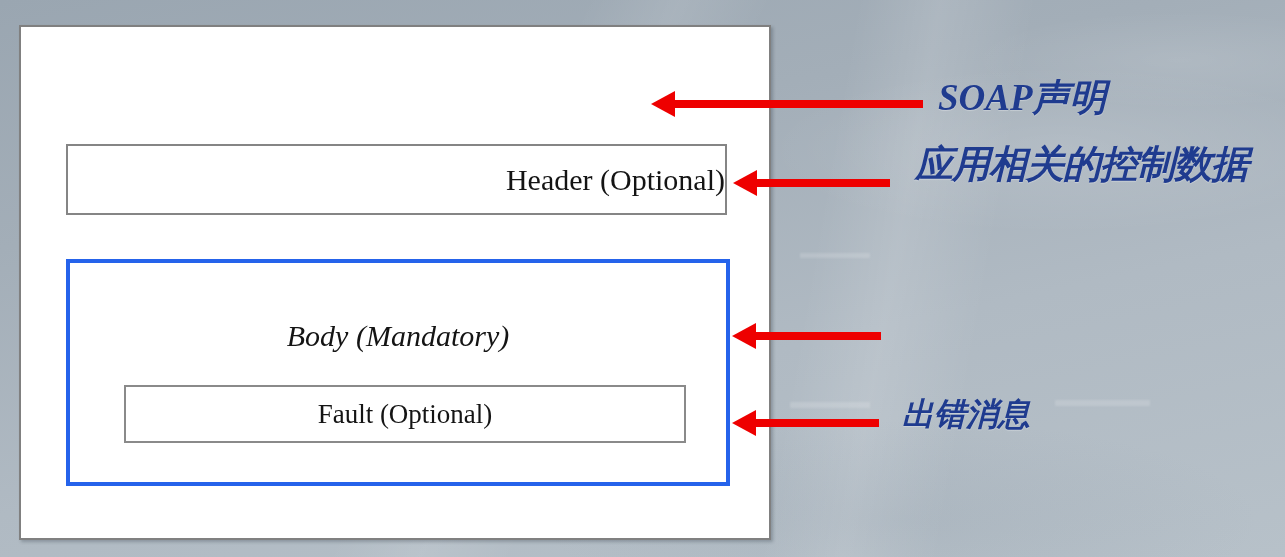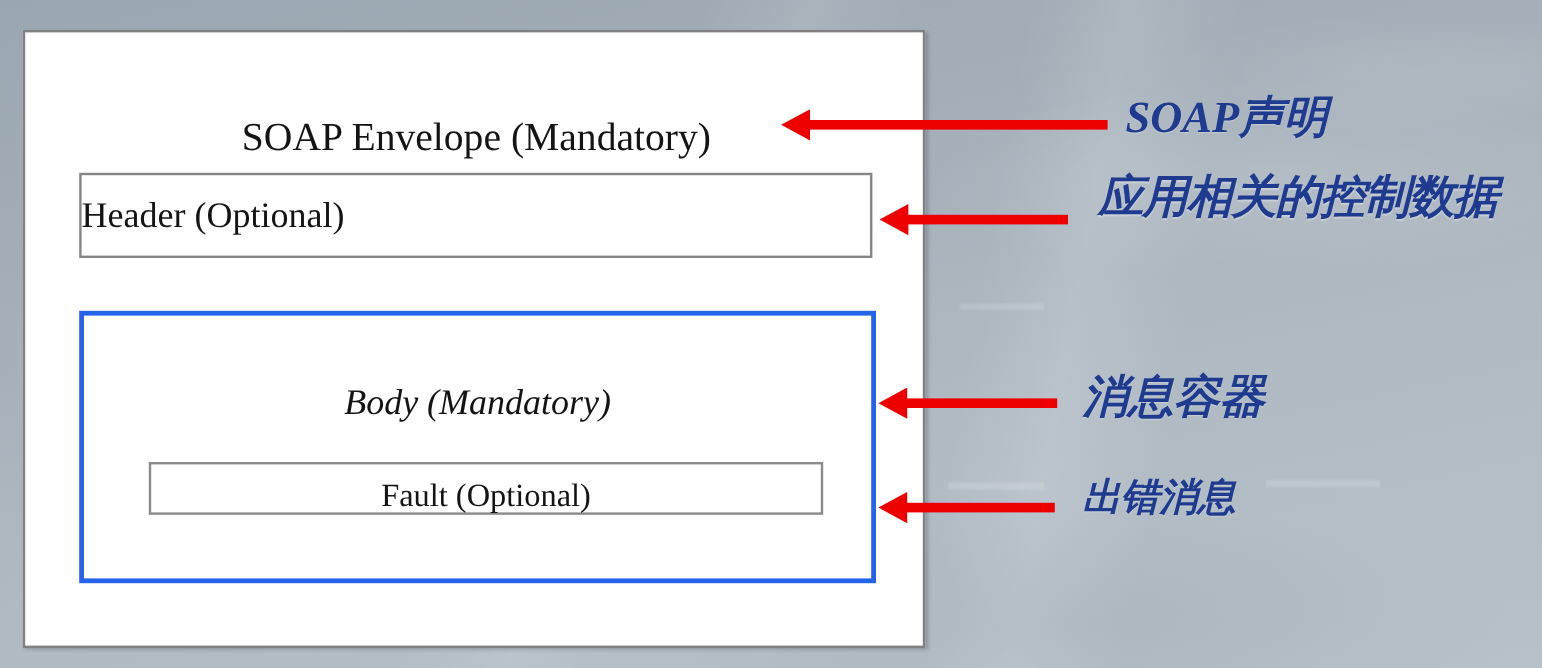--- a/index.html
+++ b/index.html
@@ -89,21 +89,21 @@
     position: absolute;
     left: 45px;
     top: 117px;
     width: 661px;
     height: 71px;
     background: #ffffff;
     border: 2px solid #858585;
     box-sizing: border-box;
     display: flex;
     align-items: center;
-    justify-content: flex-start;
+    justify-content: flex-end;
   }
   #header-box-label { font-size: 30px; line-height: 1; }
 
   
   #body-box {
     position: absolute;
     left: 45px;
     top: 232px;
     width: 664px;
     height: 227px;
@@ -121,26 +121,26 @@
     line-height: 1;
     font-style: italic;
   }
 
   
   #fault-box {
     position: absolute;
     left: 54px;
     top: 122px;
     width: 562px;
-    height: 44px;
+    height: 58px;
     background: #ffffff;
     border: 2px solid #8a8a8a;
     box-sizing: border-box;
     display: flex;
-    align-items: flex-end;
+    align-items: center;
     justify-content: center;
   }
   #fault-box-label { font-size: 27px; line-height: 1; }
 
   
   .arrow {
     position: absolute;
     height: 30px;
   }
   .arrow .shaft {
@@ -198,21 +198,20 @@
 
 <div id="slide">
 
   <div id="bg-streaks"></div>
   <div id="bg-faint-a"></div>
   <div id="bg-faint-b"></div>
   <div id="bg-faint-c"></div>
 
   <div id="envelope-panel">
 
-    <div id="envelope-title" class="serif-label">SOAP Envelope (Mandatory)</div>
 
     <div id="header-box">
       <span id="header-box-label" class="serif-label">Header (Optional)</span>
     </div>
 
     <div id="body-box">
       <div id="body-box-label" class="serif-label">Body (Mandatory)</div>
 
       <div id="fault-box">
         <span id="fault-box-label" class="serif-label">Fault (Optional)</span>
@@ -240,17 +239,16 @@
     <div class="head"></div>
     <div class="shaft"></div>
   </div>
 
   <div class="cn-label" id="label-soap-declaration">
     <span class="latin">SOAP</span><span>声明</span>
   </div>
 
   <div class="cn-label" id="label-control-data">应用相关的控制数据</div>
 
-  <div class="cn-label" id="label-message-body">消息容器</div>
 
   <div class="cn-label" id="label-fault-message">出错消息</div>
 
 </div>
 
 </body></html>

